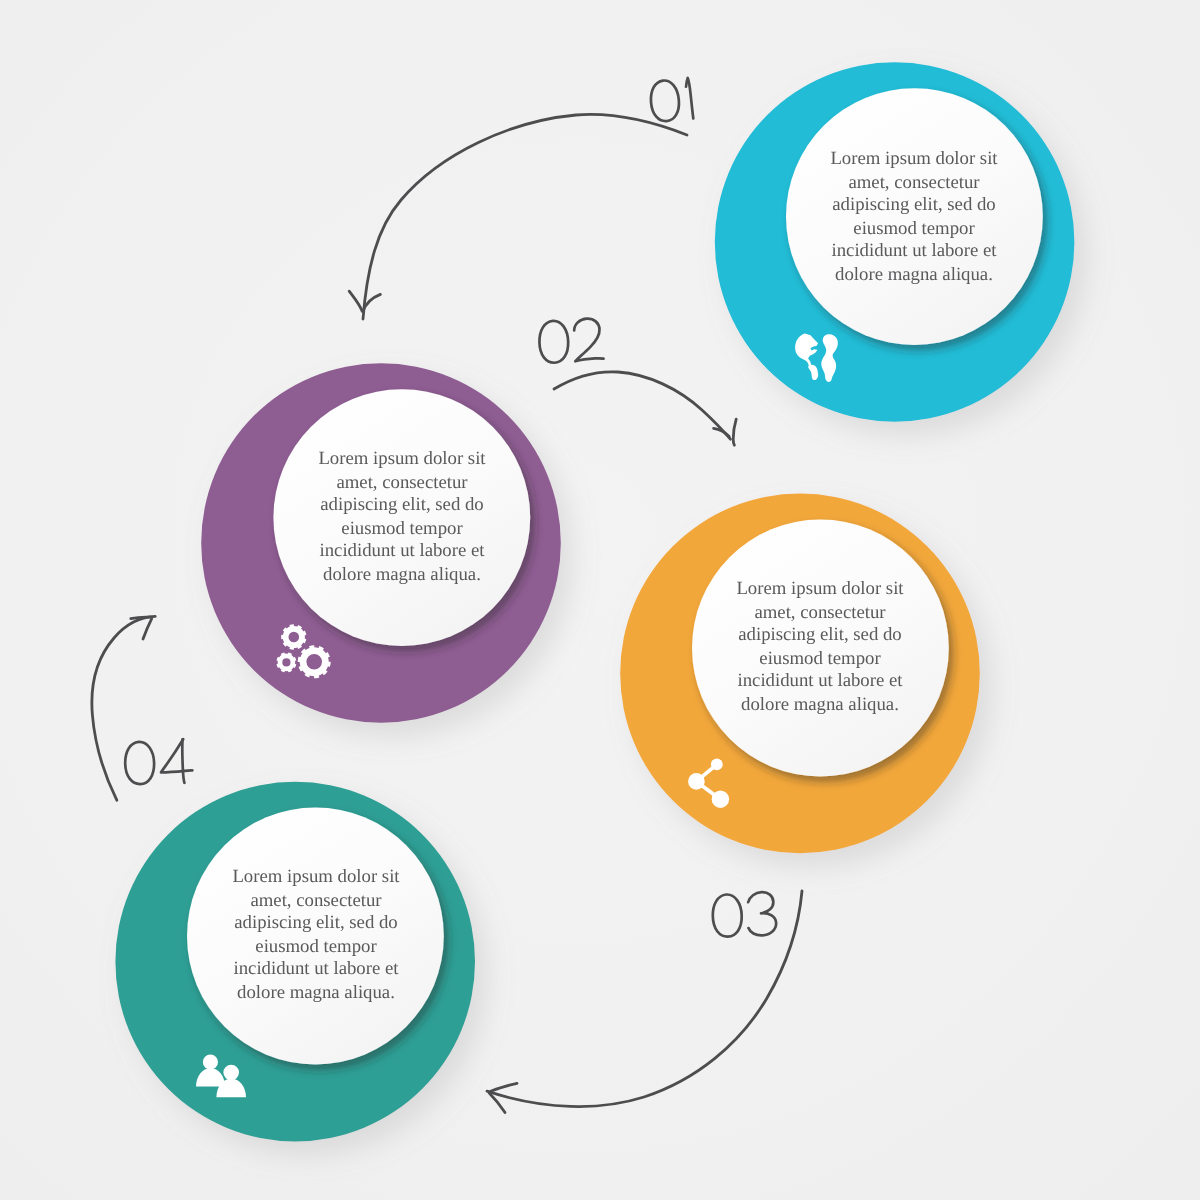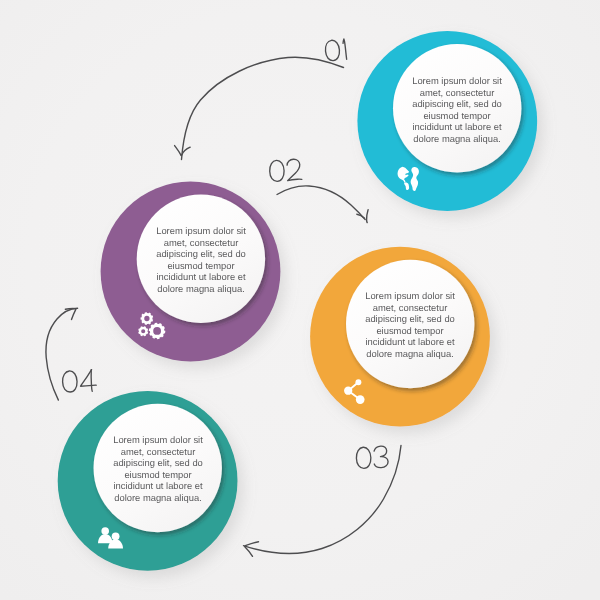--- a/index.html
+++ b/index.html
@@ -2,21 +2,21 @@
 <html><head>
 <meta charset="utf-8">
 <title>Four Step Circles Infographic</title>
 <style>
   html,body{margin:0;padding:0;}
   body{width:600px;height:600px;overflow:hidden;
        font-family:"Liberation Sans",sans-serif;
        background:#f0efef;}
   #stage{position:relative;width:600px;height:600px;}
   svg.layer{position:absolute;left:0;top:0;width:600px;height:600px;display:block;}
-  .body-text{position:absolute;font-family:Liberation Sans, sans-serif;
+  .body-text{position:absolute;font-family:Liberation Serif, serif;
              font-size:9.4px;line-height:11.6px;color:#5a5a5c;
              text-align:center;white-space:nowrap;
              -webkit-font-smoothing:antialiased;
              text-rendering:geometricPrecision;
              transform:translateZ(0);will-change:transform;}
   .body-text div{white-space:nowrap;}
 </style>
 </head>
 <body>
 

